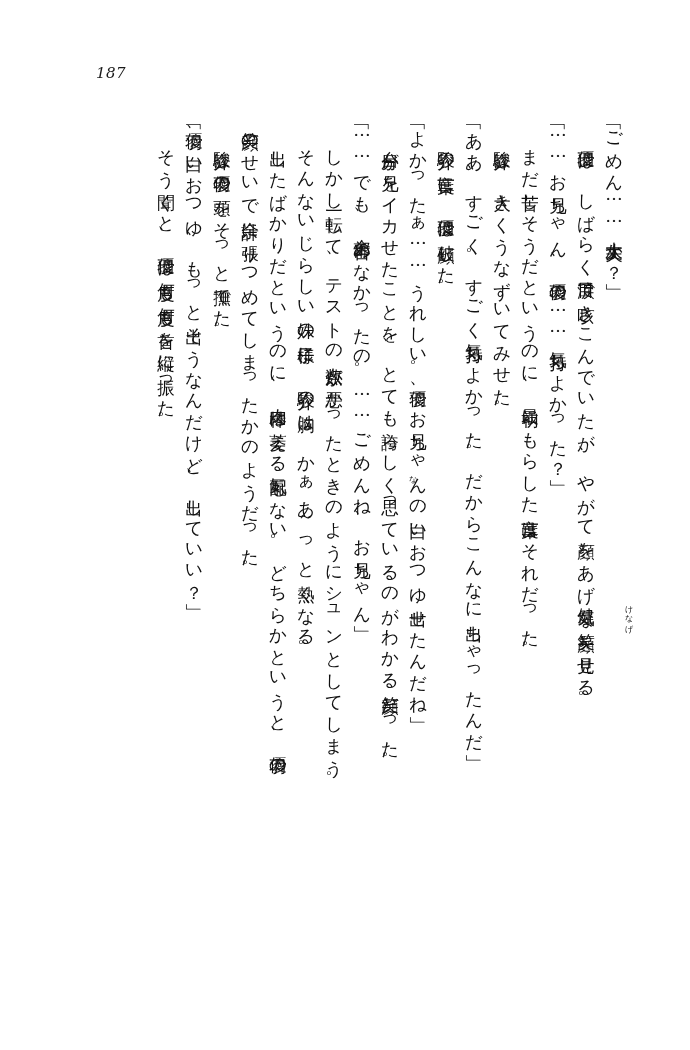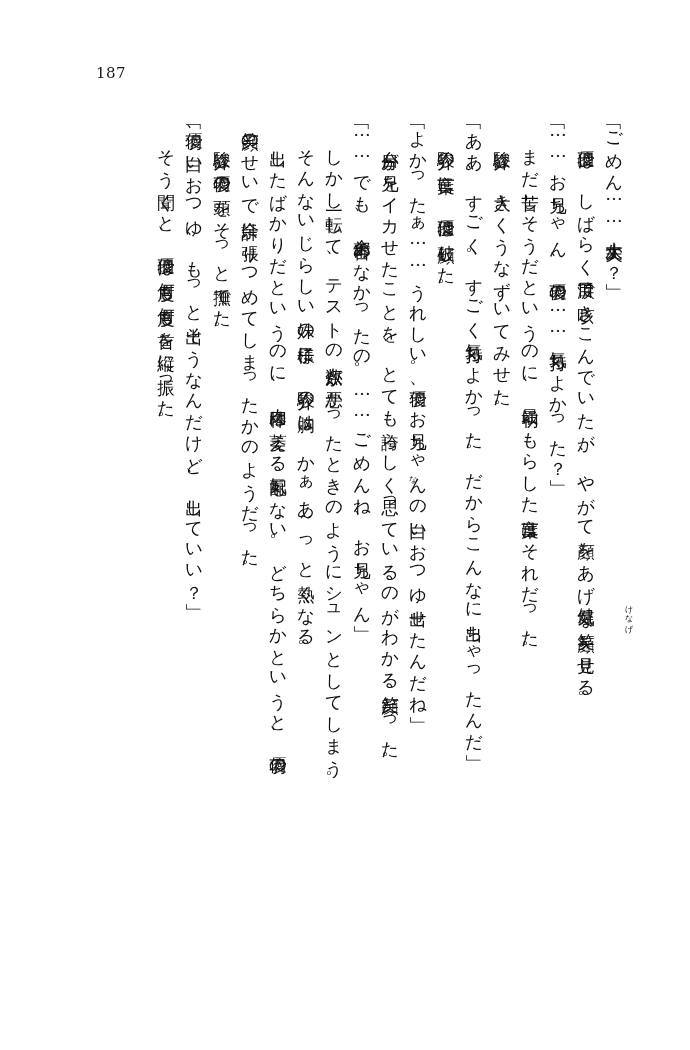--- a/index.html
+++ b/index.html
@@ -18,20 +18,21 @@
     position: relative;
     width: 690px;
     height: 1050px;
     background: #ffffff;
   }
   .page-number {
     position: absolute;
     top: 64px;
     left: 96px;
     font-size: 15px;
+    font-style: italic;
     font-family: "DejaVu Serif", "Liberation Serif", serif;
     color: #1a1a1a;
     letter-spacing: 0.5px;
   }
   .text-block {
     position: absolute;
     top: 118px;
     left: 62px;
     width: 560px;
     height: 880px;

